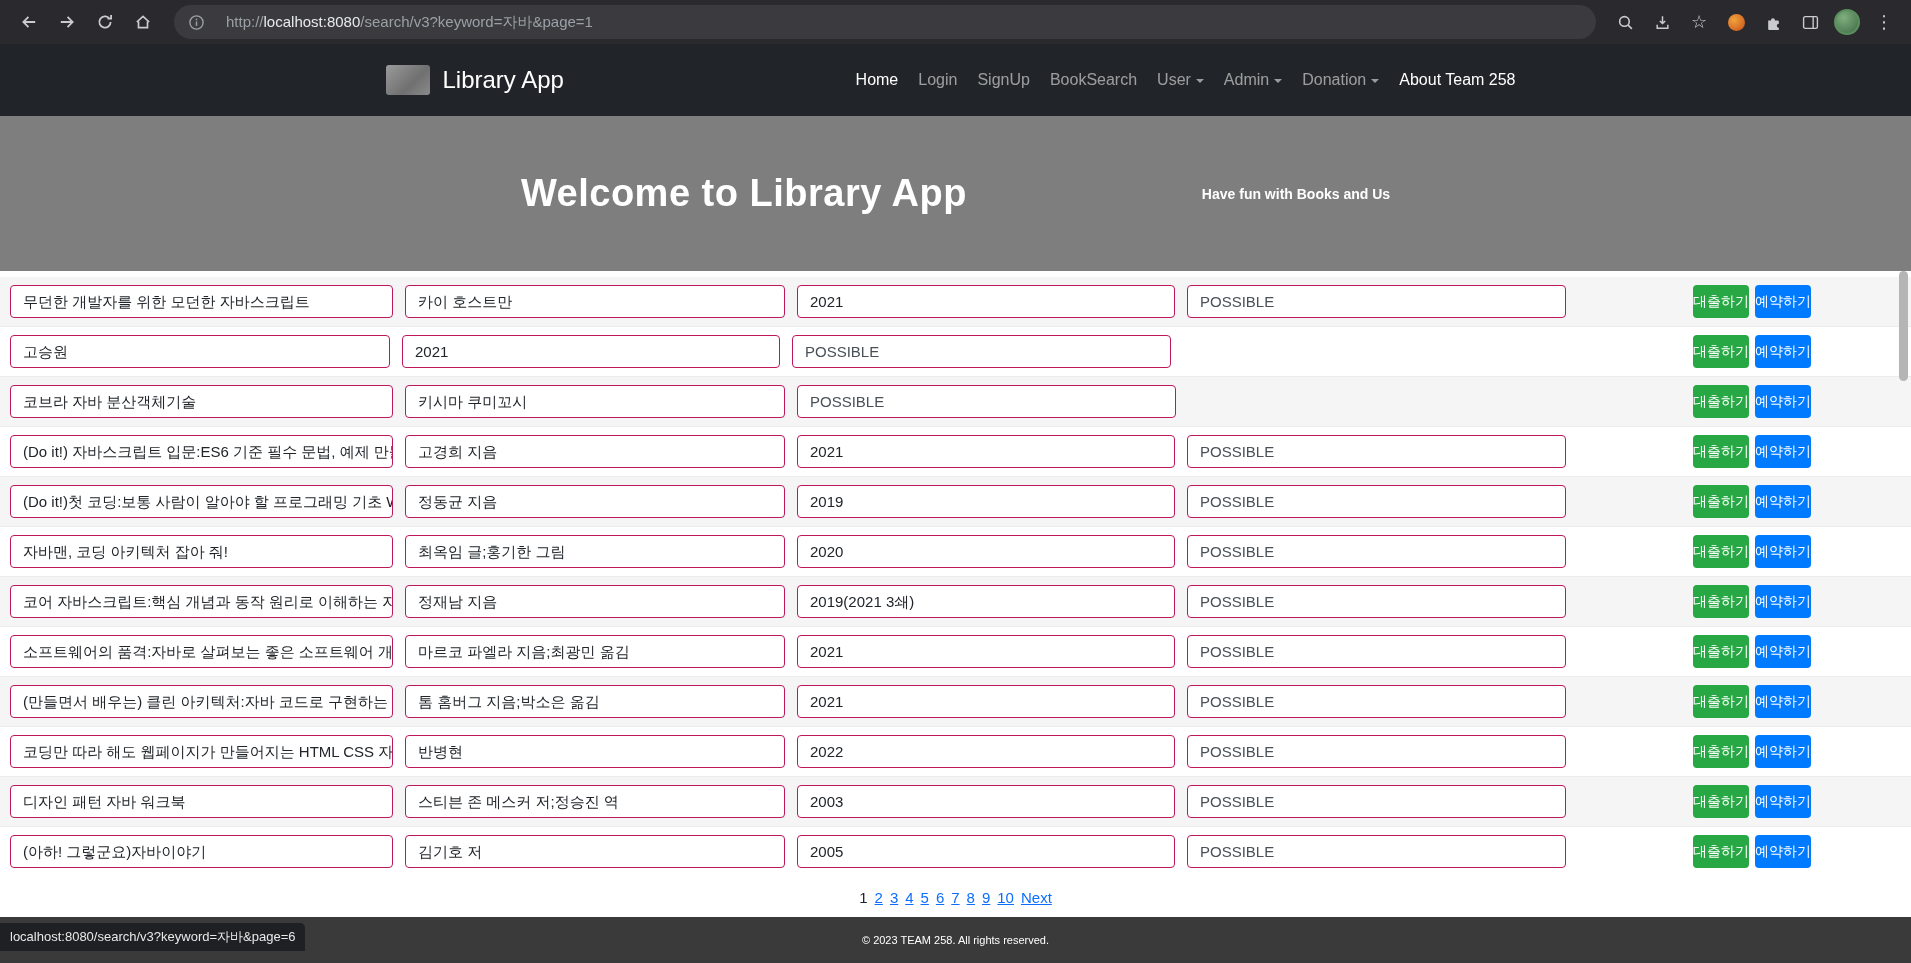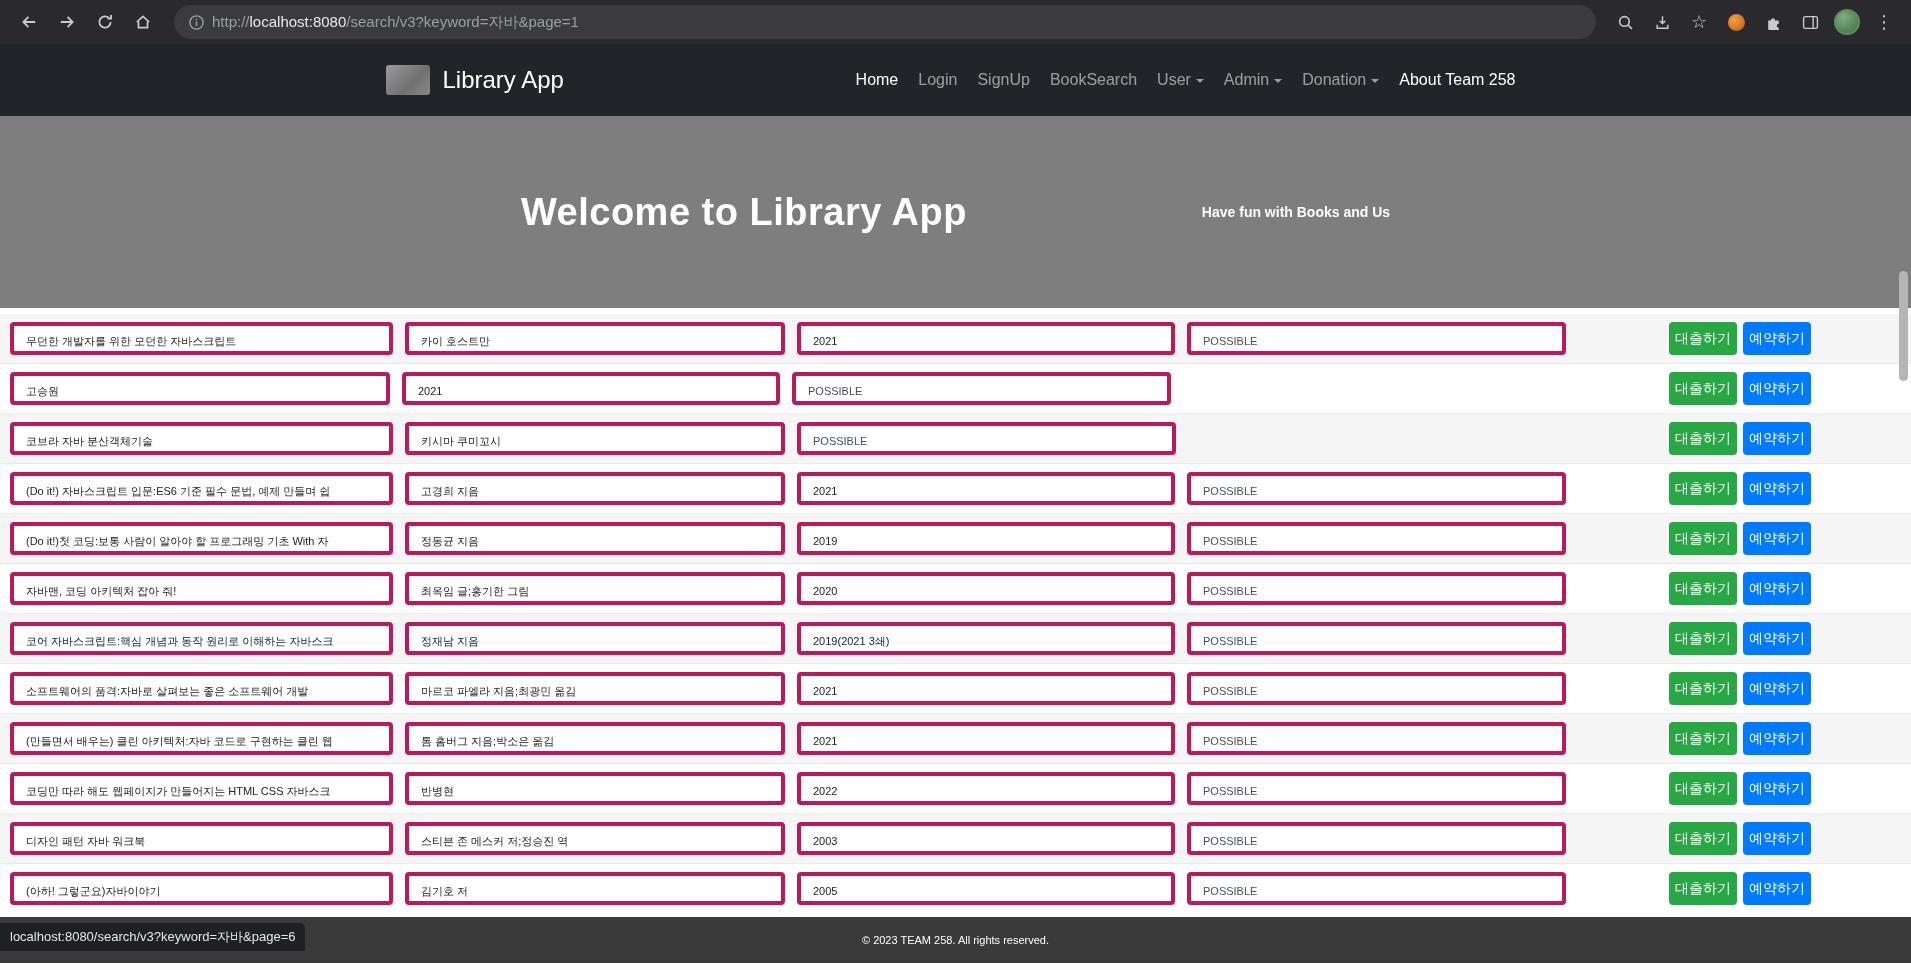--- a/index.html
+++ b/index.html
@@ -6,21 +6,21 @@
   html,body { width:1911px; height:963px; overflow:hidden; background:#fff;
               font-family:"Liberation Sans", sans-serif; }
   .screen { position:relative; width:1911px; height:963px; background:#fff; }
 
   
   .toolbar { height:44px; background:#2a2a2e; display:flex; align-items:center;
              padding:0 12px; gap:4px; }
   .tb-btn { width:34px; height:34px; border-radius:50%; display:flex; align-items:center;
             justify-content:center; flex:0 0 auto; color:#c9cbce; }
   .omnibox { flex:1; height:34px; background:#3a3a3f; border-radius:17px; margin:0 10px;
-             display:flex; align-items:center; padding:0 14px; gap:7px; min-width:0; }
+             display:flex; align-items:center; padding:0 14px; gap:21px; min-width:0; }
   .omnibox .url { font-size:15px; white-space:nowrap; overflow:hidden; }
   .url .scheme, .url .path { color:#9aa0a6; }
   .url .host { color:#e8eaed; }
   .tb-right { display:flex; align-items:center; gap:7px; flex:0 0 auto; }
   .tb-ic { width:30px; height:30px; display:flex; align-items:center; justify-content:center;
            color:#c9cbce; font-size:18px; }
   .ext-dot { width:17px; height:17px; border-radius:50%;
              background:radial-gradient(circle at 35% 35%, #f2a33c, #c64f1d); }
   .avatar { width:26px; height:26px; border-radius:50%;
             background:radial-gradient(circle at 35% 30%, #7fae7f, #3f6b44);
@@ -35,39 +35,39 @@
   .brand-name { color:#fff; font-size:24px; }
   .nav-links { margin-left:auto; display:flex; align-items:center; }
   .nav-item { color:rgba(255,255,255,.55); font-size:16px; padding:8px 10px; cursor:pointer;
               white-space:nowrap; }
   .nav-item.active { color:#fff; }
   .caret { display:inline-block; width:0; height:0; border-left:4.5px solid transparent;
            border-right:4.5px solid transparent; border-top:4.5px solid currentColor;
            margin-left:5px; vertical-align:2px; }
 
   
-  .hero { height:192px; background:#7e7e7e; display:flex; align-items:center;
+  .hero { height:155px; background:#7e7e7e; display:flex; align-items:center;
           justify-content:center; gap:235px; color:#fff; }
   .hero h1 { font-size:38px; font-weight:bold; letter-spacing:.5px; }
   .hero .lead { font-size:14px; font-weight:600; }
 
   
   .book-list { margin-top:6px; }
   .book-row { display:flex; align-items:center; gap:12px; padding:8px 100px 8px 10px; }
   .book-row:nth-child(odd) { background:#f5f5f5; }
   .book-row + .book-row { border-top:1px solid #ececec; }
-  .field { height:33px; line-height:31px; background:#fff; border:4px solid #be185d;
-           border-radius:4px; padding:0 12px; font-size:11px; color:#212529;
+  .field { height:33px; line-height:31px; background:#fff; border:1px solid #be185d;
+           border-radius:4px; padding:0 12px; font-size:15px; color:#212529;
            white-space:nowrap; overflow:hidden; flex:0 0 auto; }
   .field.f-title  { width:383px; }
   .field.f-author { width:380px; }
   .field.f-year   { width:378px; }
   .field.f-status { width:379px; color:#495057; }
   .row-actions { margin-left:auto; display:flex; gap:6px; flex:0 0 auto; }
-  .btn { width:68px; height:33px; border:none; border-radius:4px; color:#fff;
+  .btn { width:56px; height:33px; border:none; border-radius:4px; color:#fff;
          font-size:14px; font-family:Liberation Sans, sans-serif; cursor:pointer; }
   .btn-borrow  { background:#28a745; }
   .btn-reserve { background:#007bff; }
 
   
   .pagination { display:flex; justify-content:center; align-items:center; gap:7px;
                 margin-top:13px; font-size:15px; }
   .page-link { color:#0d6efd; text-decoration:underline; cursor:pointer; }
   .page-link.current { color:#212529; text-decoration:none; cursor:default; }
 

